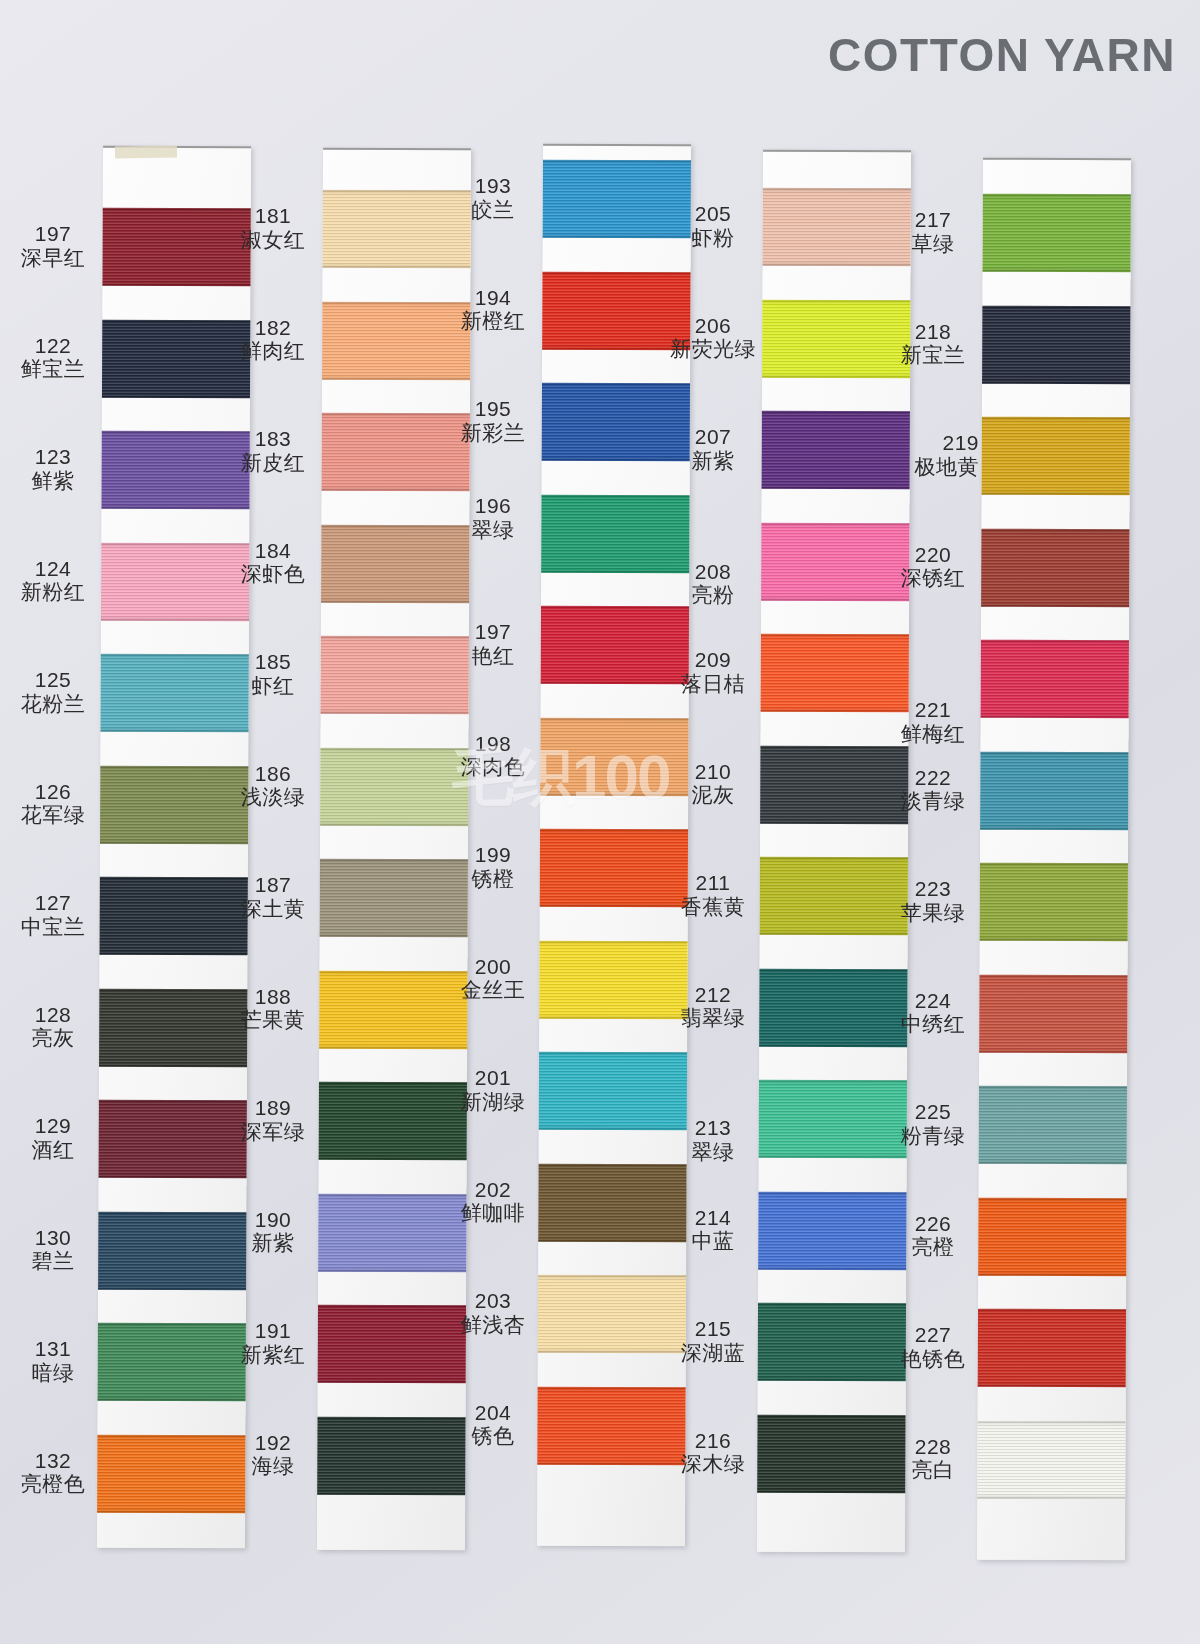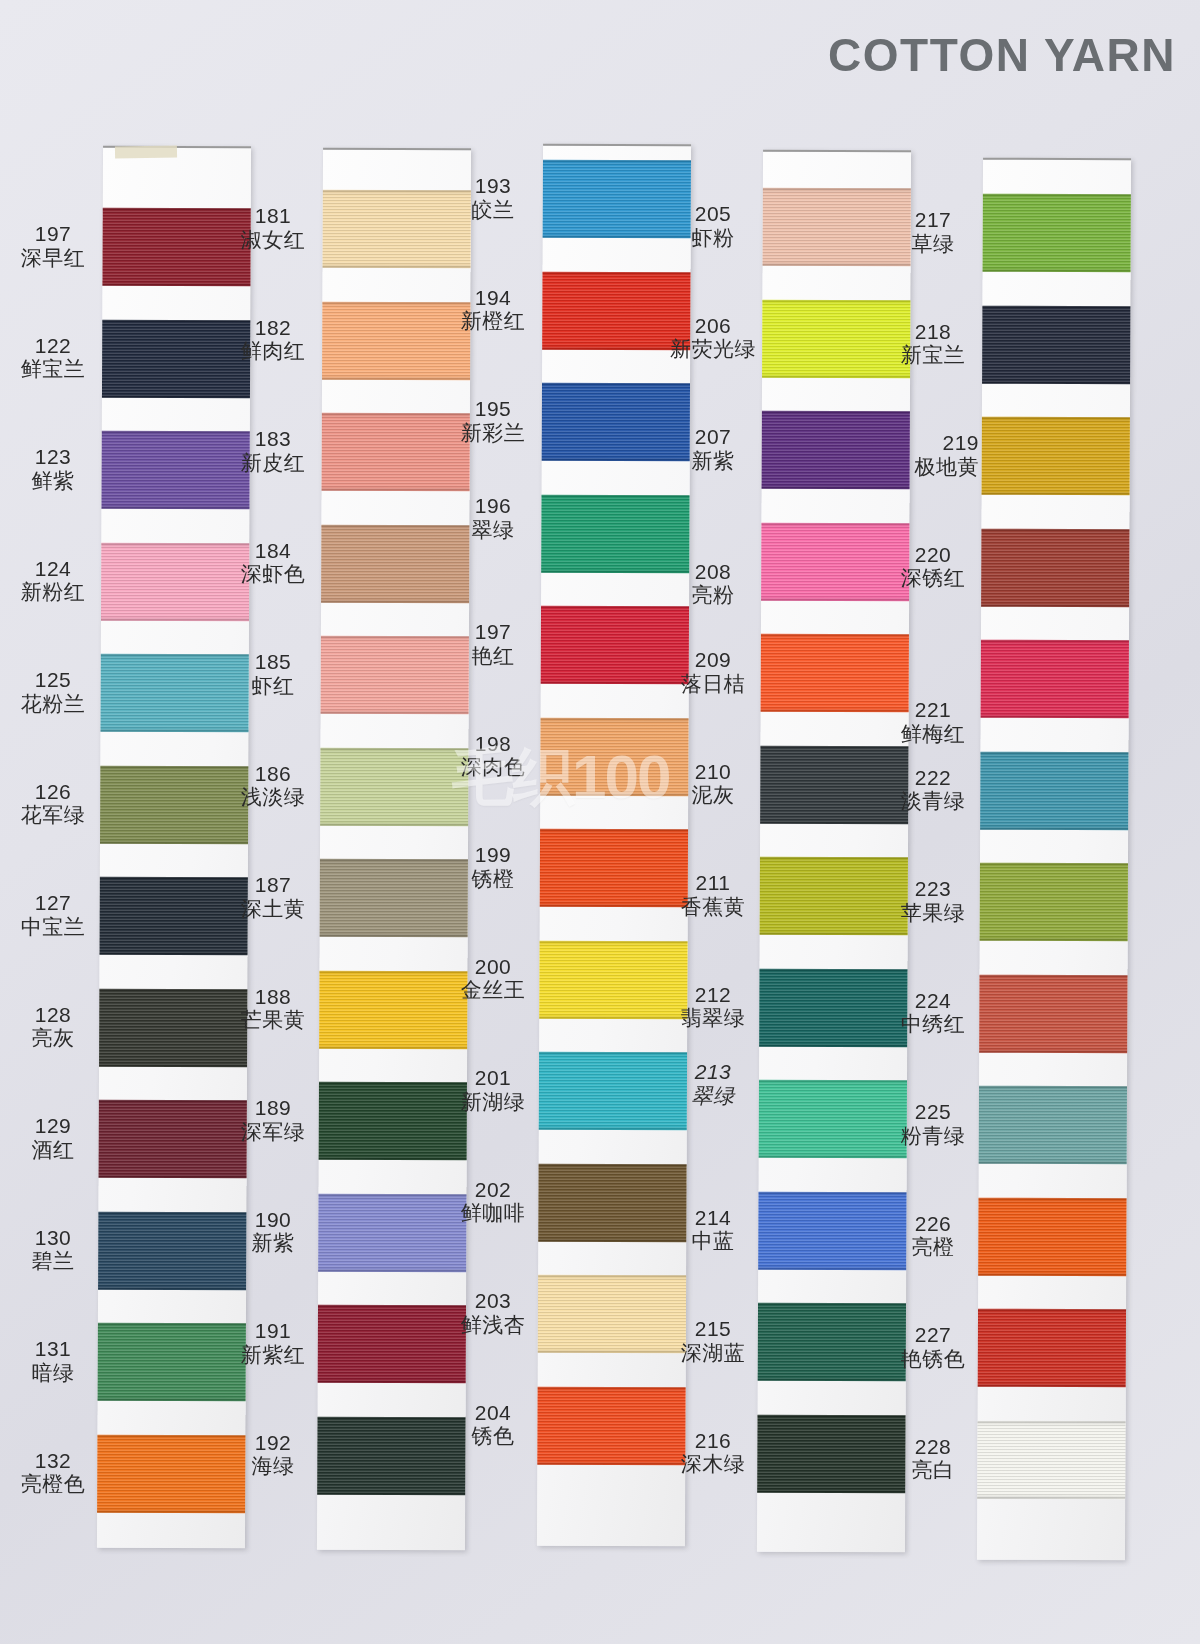--- a/index.html
+++ b/index.html
@@ -409,21 +409,21 @@
         <span class="name">泥灰</span>
       </div>
       <div class="label" style="top: 743px;">
         <span class="code">211</span>
         <span class="name">香蕉黄</span>
       </div>
       <div class="label" style="top: 854.5px;">
         <span class="code">212</span>
         <span class="name">翡翠绿</span>
       </div>
-      <div class="label" style="top: 932px; font-style: italic;">
+      <div class="label" style="top: 988px;">
         <span class="code">213</span>
         <span class="name">翠绿</span>
       </div>
       <div class="label" style="top: 1077.5px;">
         <span class="code">214</span>
         <span class="name">中蓝</span>
       </div>
       <div class="label" style="top: 1189px;">
         <span class="code">215</span>
         <span class="name">深湖蓝</span>

